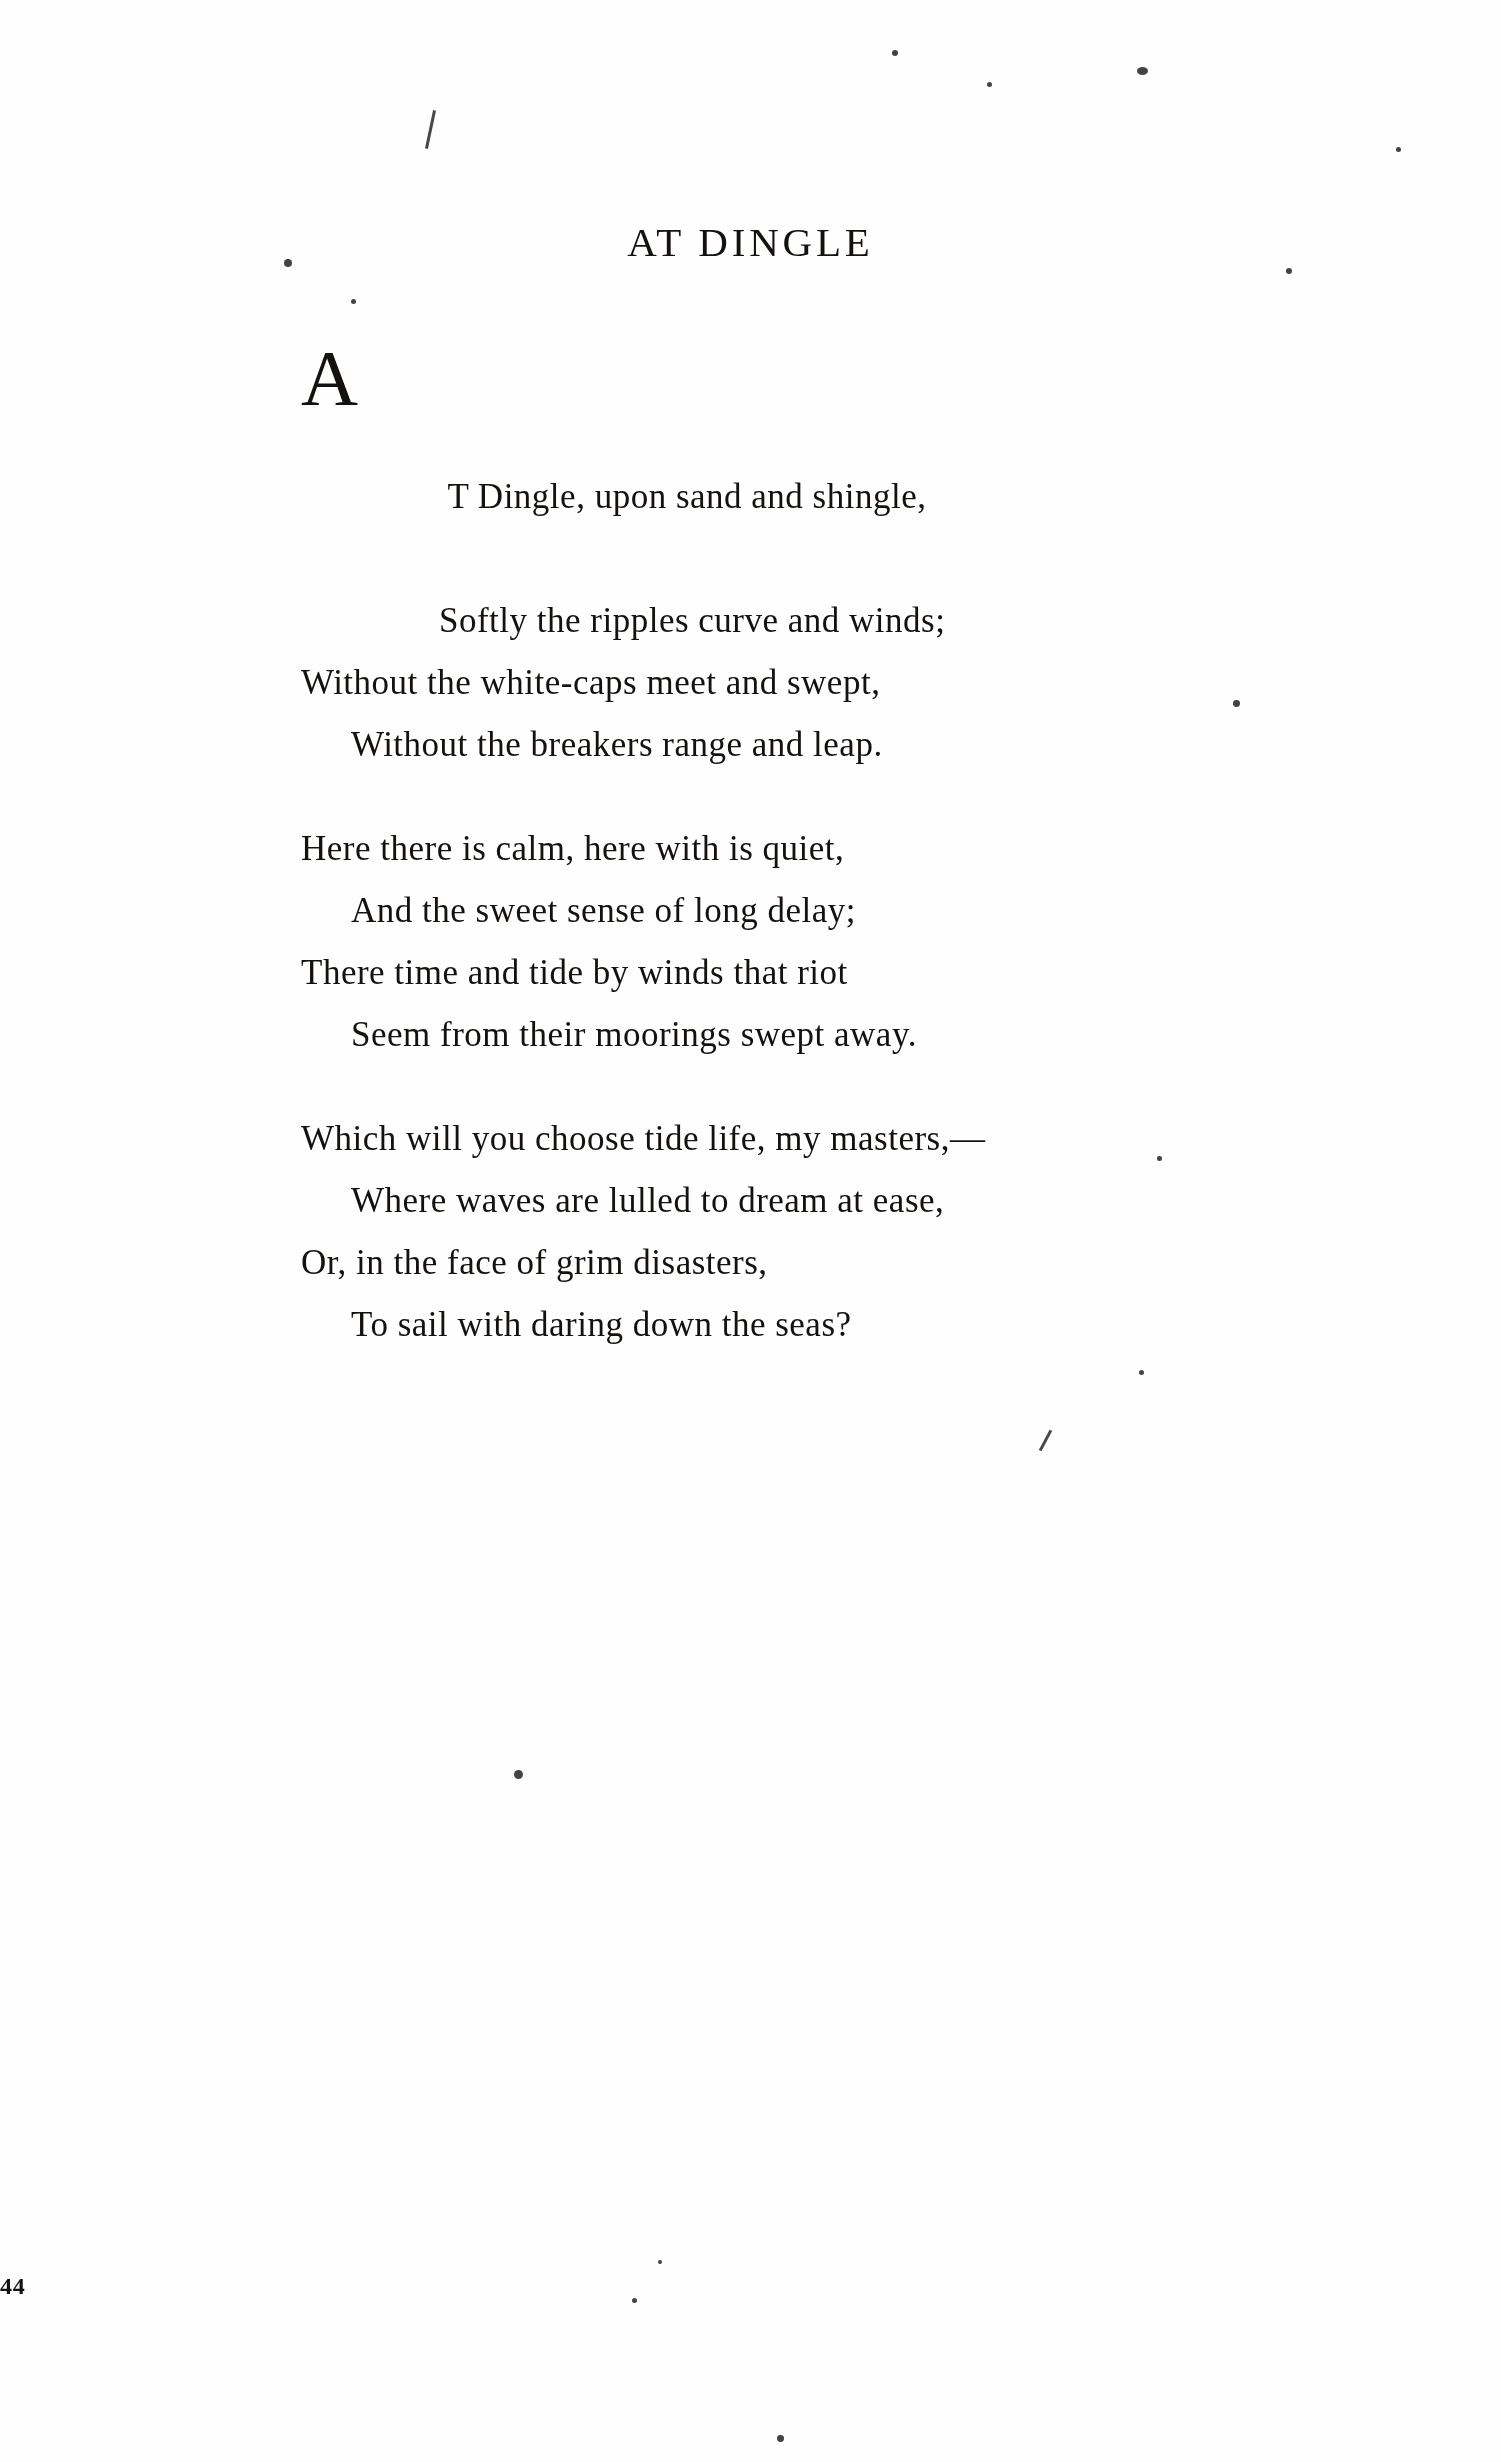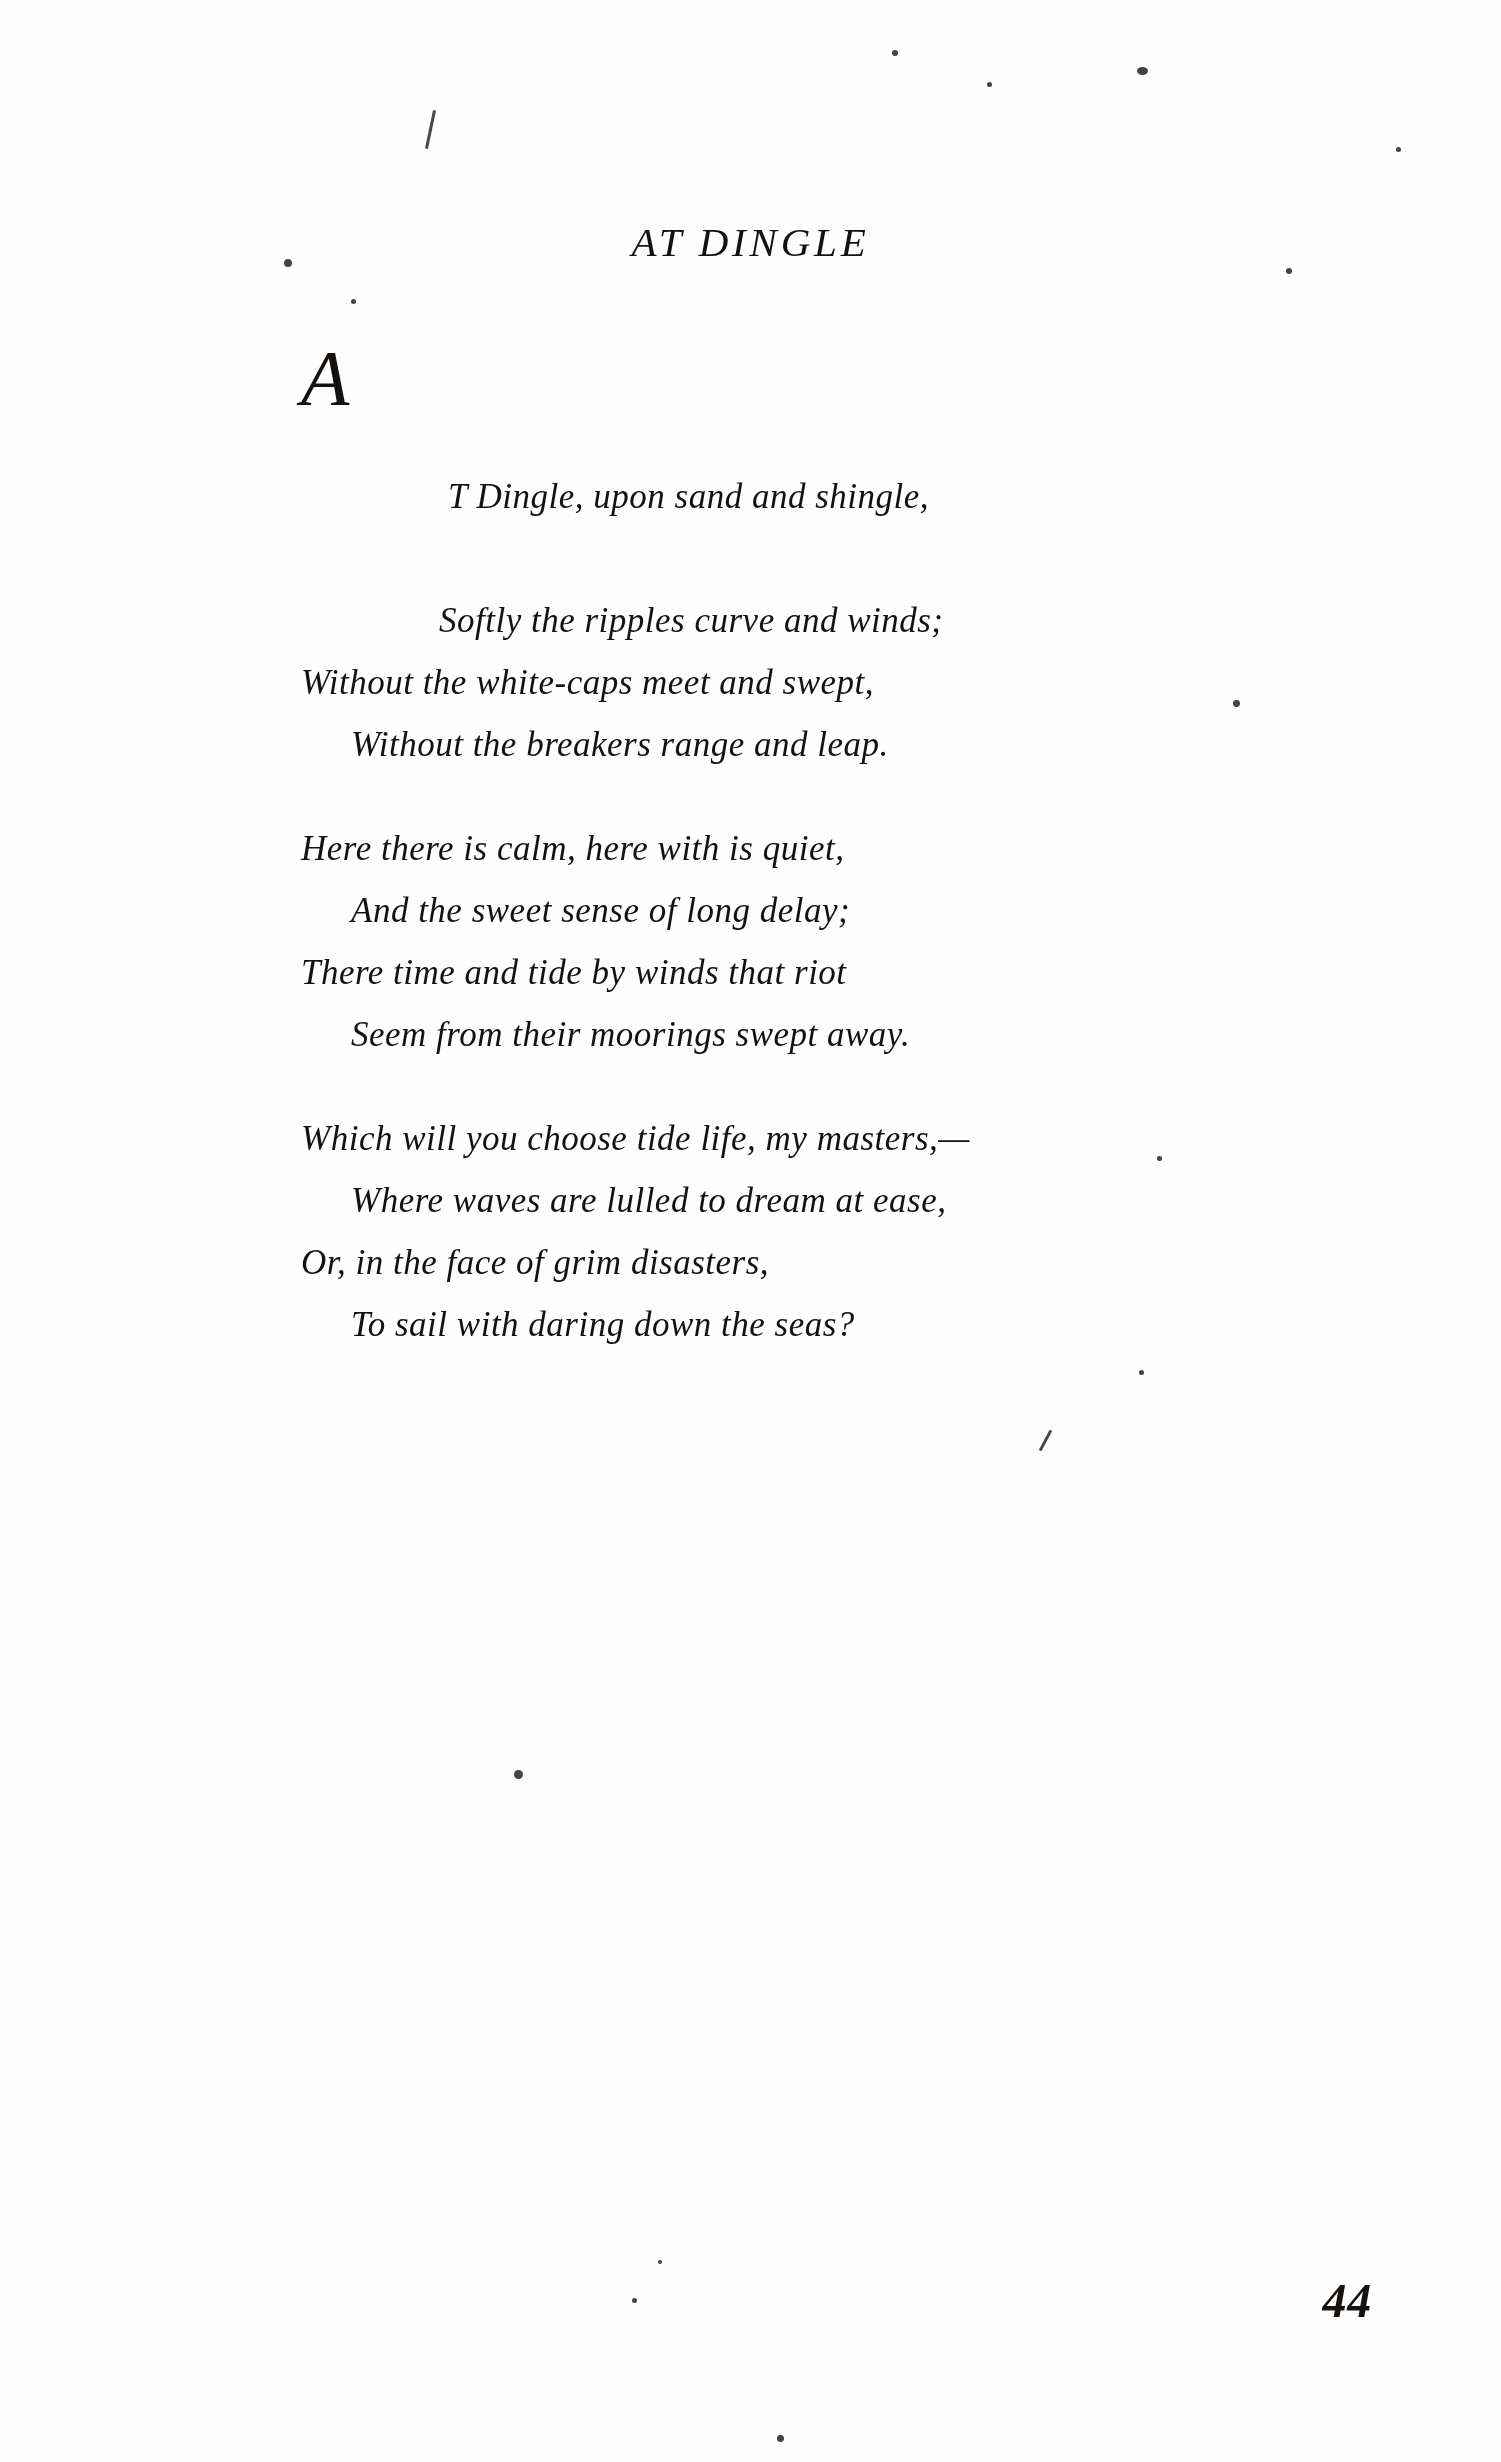--- a/index.html
+++ b/index.html
@@ -13,21 +13,20 @@
     position: relative;
     font-family: "Liberation Serif", serif;
     color: #14110f;
     overflow: hidden;
   }
 
   .page {
     position: absolute;
     inset: 0;
     background: #fefefe;
-    font-style: italic;
   }
 
   
   .speck {
     position: absolute;
     background: #1a1a1a;
     border-radius: 50%;
     opacity: .82;
   }
   .tick {
@@ -96,22 +95,22 @@
     white-space: pre;
     padding-left: 138px;
   }
 
   
   .folio {
     position: absolute;
     top: 2273px;
     left: 0;
     width: 1372px;
-    text-align: right;
-    font-size: 48px;
+    text-align: left;
+    font-size: 24px;
     font-weight: 700;
     font-family: "Liberation Serif", serif;
     letter-spacing: 0.8px;
   }
 </style>
 </head>
 <body>
 
 <div class="page">
 

